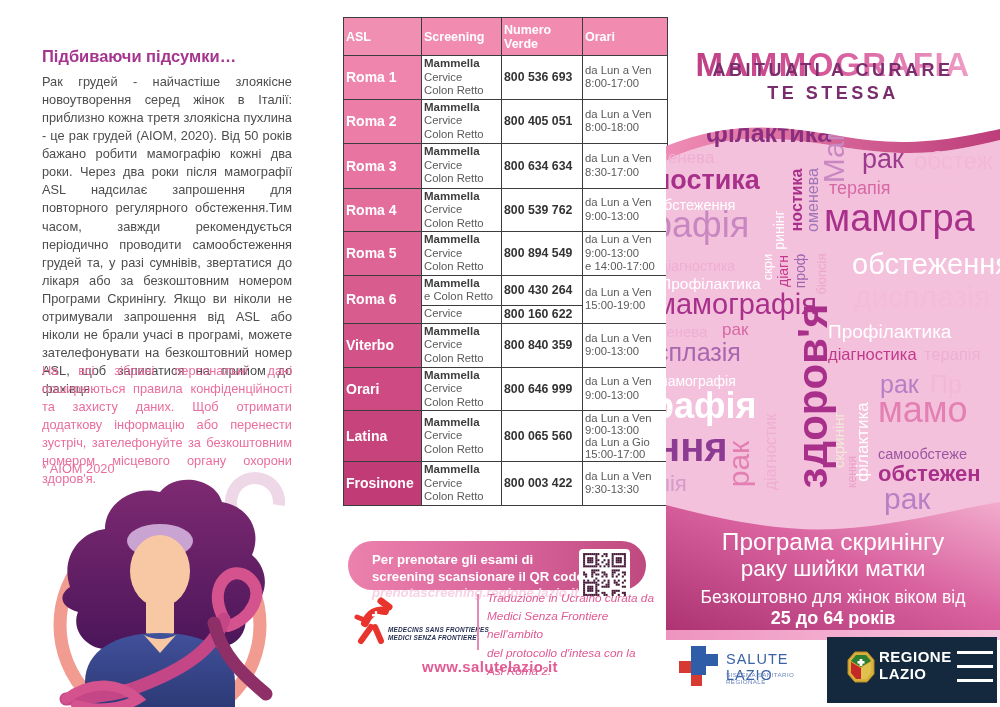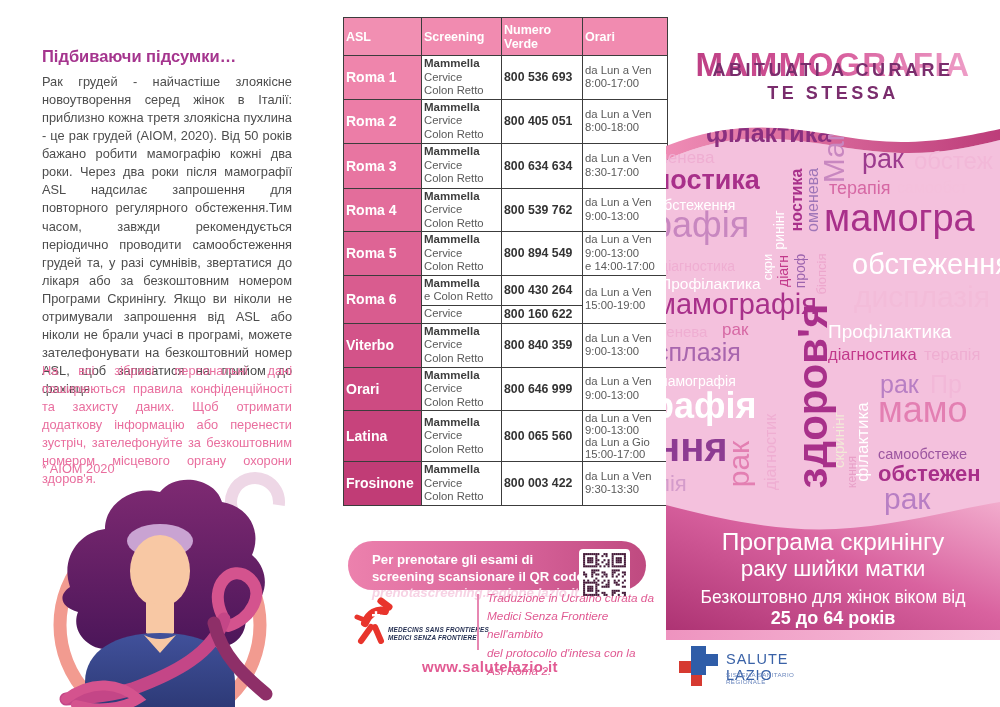--- a/index.html
+++ b/index.html
@@ -518,14 +518,33 @@
       <rect x="13" y="2" width="15" height="15" fill="#2f5da8"></rect>
       <rect x="13" y="17" width="15" height="14" fill="#2f5da8"></rect>
       <rect x="28" y="10" width="12" height="12" fill="#2f5da8"></rect>
       <rect x="1" y="17" width="12" height="12" fill="#d63a31"></rect>
       <rect x="13" y="31" width="11" height="11" fill="#d63a31"></rect>
     </svg>
     <div class="sal-name">SALUTE LAZIO</div>
     <div class="sal-sub">SISTEMA SANITARIO REGIONALE</div>
   </div>
 
+  <div class="regione">
+    <svg style="position:absolute;left:20px;top:14px" width="28" height="34" viewBox="0 0 28 34">
+      <polygon points="8,1 20,1 27,9 27,23 20,31 8,31 1,23 1,9" fill="#d8b13c" stroke="#b28a20" stroke-width="1"></polygon>
+      <polygon points="9,4 19,4 24,10 14,16 4,10" fill="#2e7d32"></polygon>
+      <polygon points="4,11 14,17 14,28 9,28 4,22" fill="#c62828"></polygon>
+      <polygon points="24,11 14,17 14,28 19,28 24,22" fill="#e0c04f"></polygon>
+      <rect x="12.6" y="8" width="2.8" height="7" fill="#fff"></rect>
+        <rect x="10.5" y="10" width="7" height="2.6" fill="#fff"></rect>
+    </svg>
+    <div class="reg-txt">
+      <div>REGIONE</div>
+      <div>LAZIO</div>
+    </div>
+    <div class="reg-lines">
+      <span style="top:14px"></span>
+        <span style="top:28px"></span>
+        <span style="top:42px"></span>
+    </div>
+  </div>
 
 </div>
 
 </body></html>

